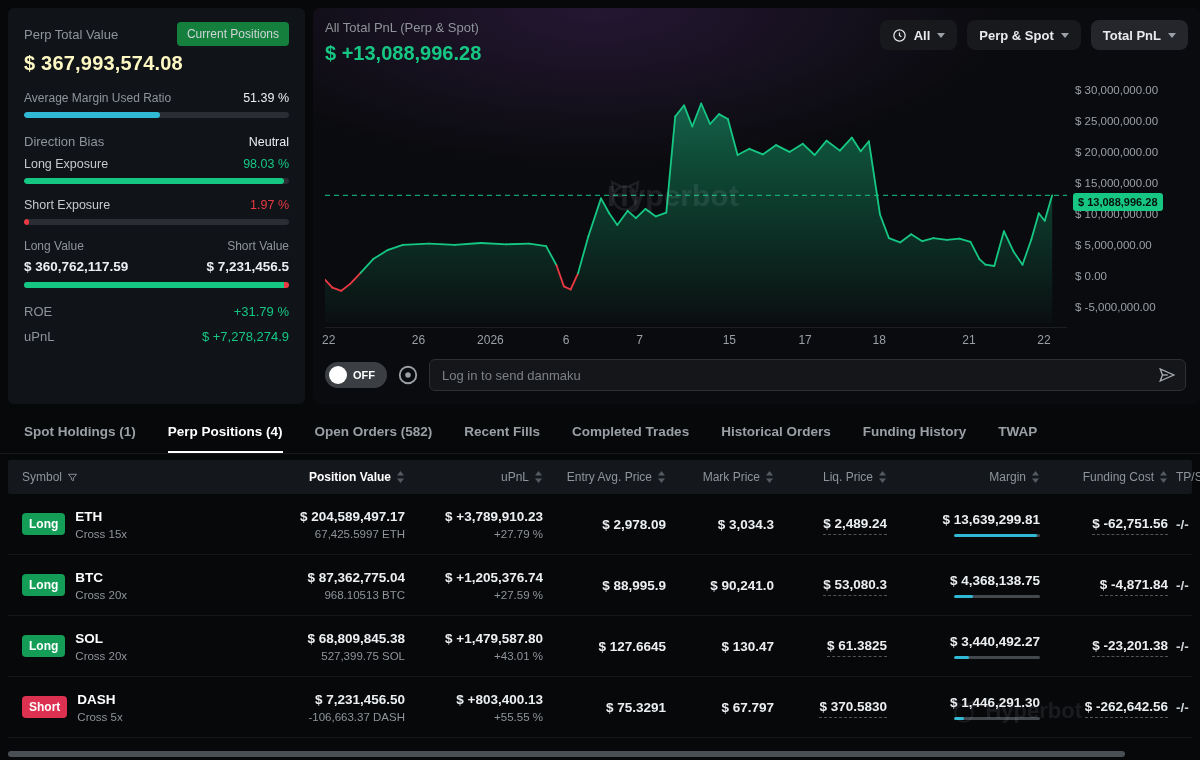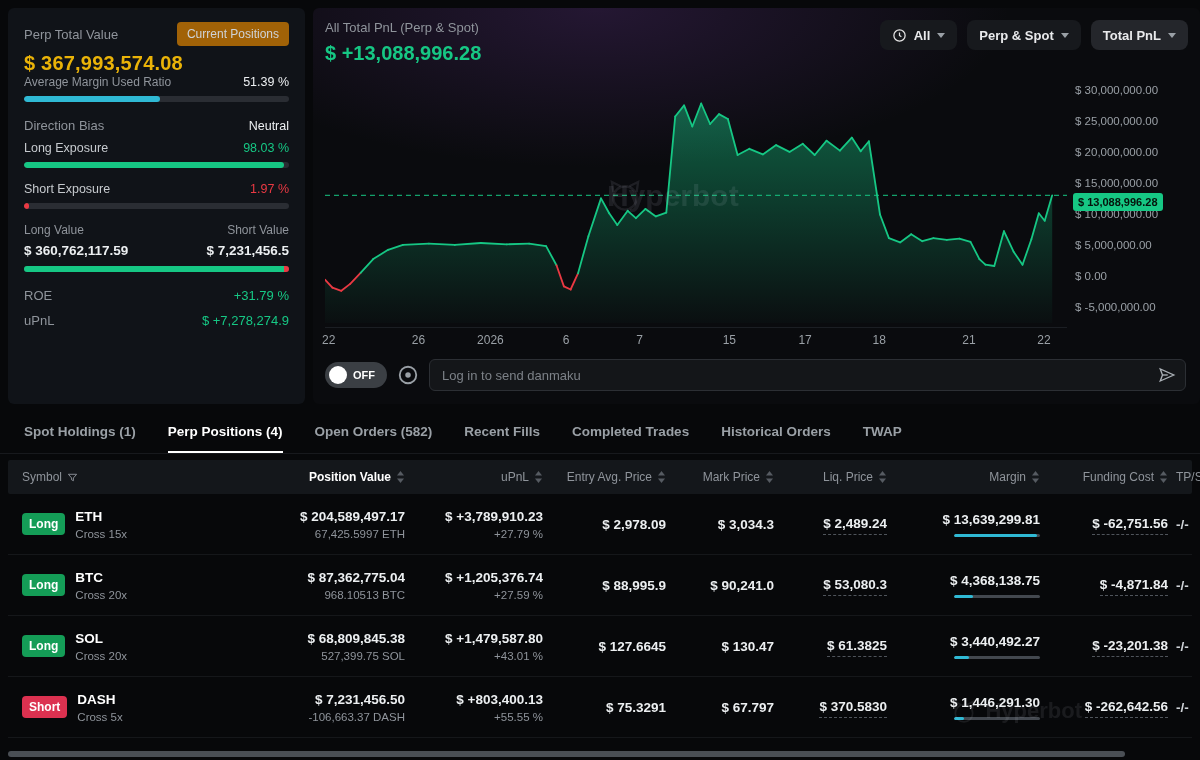--- a/index.html
+++ b/index.html
@@ -15,25 +15,25 @@
   .panel-left {
     width:297px; flex:none; background:#101318; border-radius:6px;
     padding:14px 16px;
   }
   .lrow { display:flex; justify-content:space-between; align-items:center; }
   .muted { color:#8f949b; font-size:13px; }
   .muted.sm { font-size:12px; }
   .label2 { color:#c6cace; font-size:12.5px; }
   .val { color:#eceff1; font-size:12.5px; }
   .val.bold { font-weight:700; font-size:13.5px; }
-  .big { color:#eab308; font-size:20px; font-weight:700; margin:6px 0 0; letter-spacing:0.2px; }
+  .big { color:#fef9c3; font-size:20px; font-weight:700; margin:6px 0 16px; letter-spacing:0.2px; }
   .green { color:#16c784; }
   .red { color:#ea3943; }
   .chip {
-    background:#a16207; color:#cfd3d8; border:none; border-radius:4px;
+    background:#15803d; color:#cfd3d8; border:none; border-radius:4px;
     font-size:12px; padding:5px 10px; font-family:inherit; cursor:pointer;
   }
   .bar { height:6px; border-radius:3px; background:#2a2d33; margin:7px 0 14px; overflow:hidden; }
   .bar i { display:block; height:100%; border-radius:3px; }
   .fill-cyan { background:#2fb9d4; }
   .fill-green { background:#16c784; }
   .fill-red { background:#ea3943; }
   .split { display:flex; height:6px; border-radius:3px; overflow:hidden; margin:8px 0 16px; background:#2a2d33; }
   .split i { display:block; height:100%; }
   .mt6{margin-top:6px}.mt8{margin-top:8px}.mt10{margin-top:10px}.mt14{margin-top:14px}.mt16{margin-top:16px}
@@ -356,20 +356,21 @@
   </section>
 </div>
 
 <nav class="tabs" id="tabs">
     <div class="tab">Spot Holdings (1)</div>
     <div class="tab active">Perp Positions (4)</div>
     <div class="tab">Open Orders (582)</div>
     <div class="tab">Recent Fills</div>
     <div class="tab">Completed Trades</div>
     <div class="tab">Historical Orders</div>
+    <div class="tab">Funding History</div>
     <div class="tab">TWAP</div>
   </nav>
 
 <div class="table">
   <div class="grid thead" id="thead">
       <div class="th l">
         <span>Symbol</span>
         <svg width="11" height="11" viewBox="0 0 24 24" fill="none" stroke="#8f949b" stroke-width="2">
           <path d="M3 5h18l-7 8v6l-4-2v-4z"></path>
         </svg>

